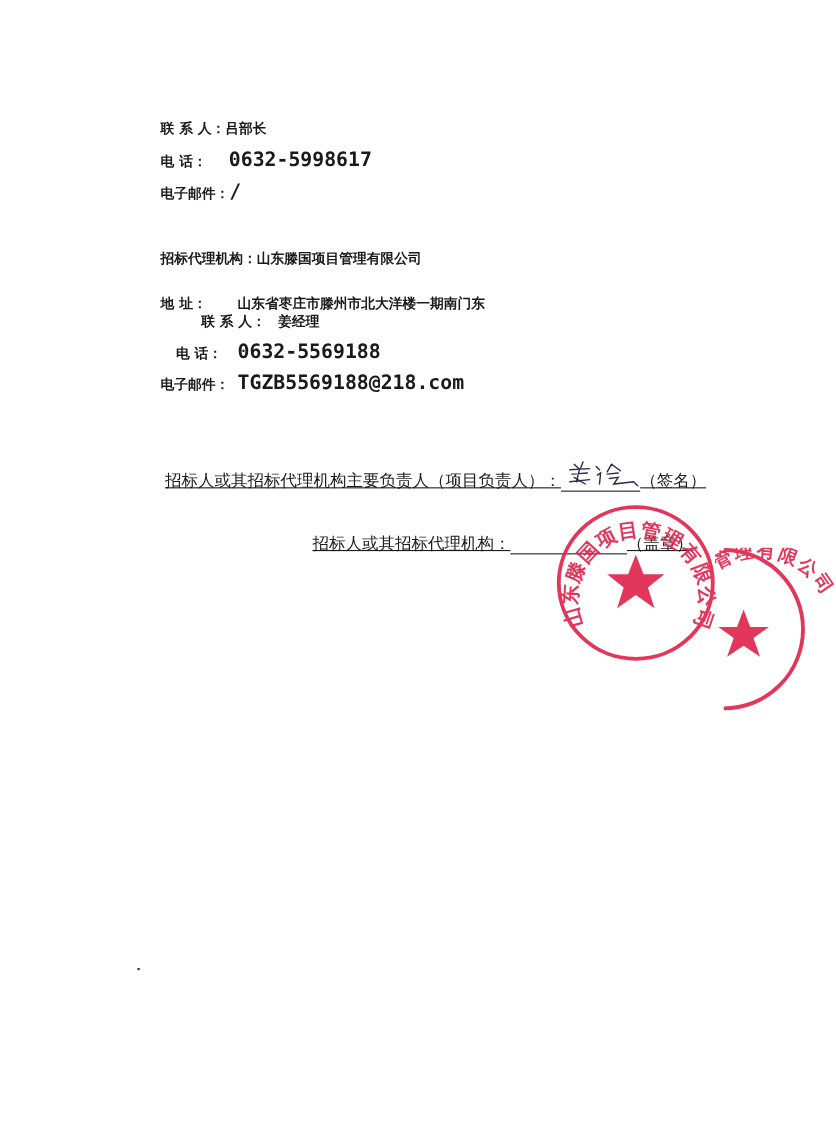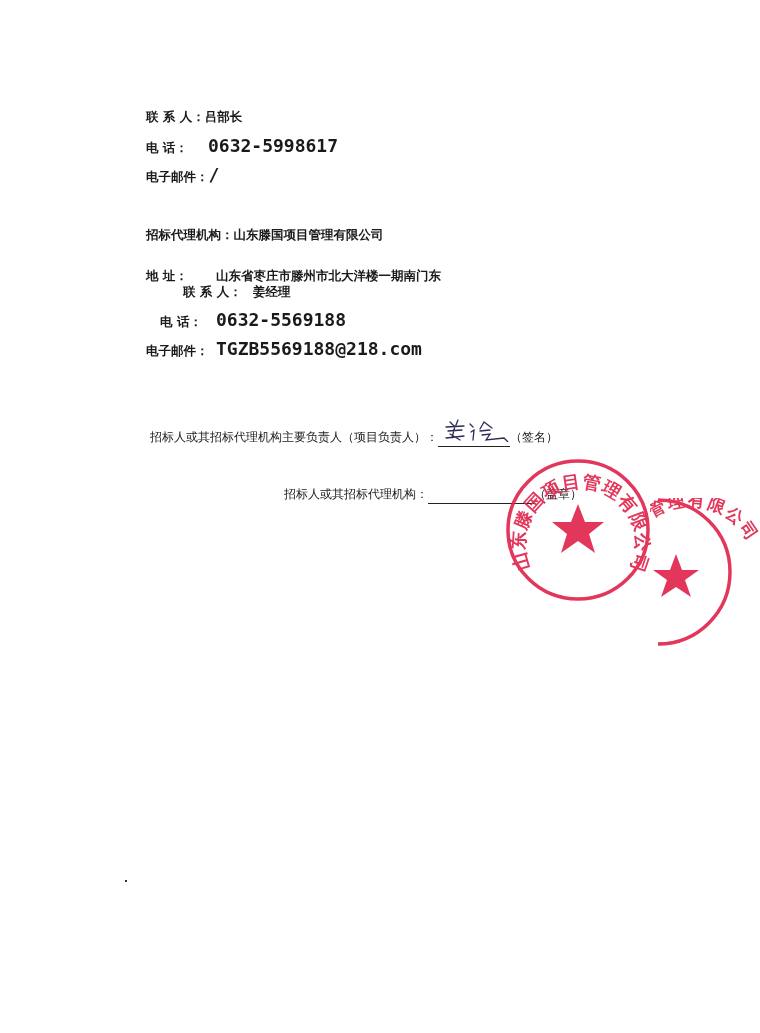--- a/index.html
+++ b/index.html
@@ -3,21 +3,21 @@
 <meta charset="utf-8">
 <style>
   html, body { margin: 0; padding: 0; }
   body {
     width: 760px; height: 1033px; background: #ffffff; position: relative; overflow: hidden;
     font-family: "DejaVu Serif", "Liberation Serif", serif; color: #1a1a1a;
   }
   .line { position: absolute; left: 146px; font-size: 12.5px; white-space: nowrap; line-height: 16px; font-weight: bold; }
   .lbl { display: inline-block; }
   .mono { font-family: "DejaVu Sans Mono", "Liberation Mono", monospace; font-size: 18px; }
-  .sig-line { position: absolute; font-size: 12px; white-space: nowrap; line-height: 20px; }
+  .sig-line { position: absolute; font-size: 15px; white-space: nowrap; line-height: 20px; text-decoration: underline; }
   .underline { display: inline-block; border-bottom: 1.3px solid #222; vertical-align: bottom; }
   .stamp { position: absolute; }
   .dot { position: absolute; width: 2px; height: 2px; background: #333; }
 </style>
 </head>
 <body>
 
 <div class="line" style="top:109px;">
   <span class="lbl">联 系 人：</span><span>吕部长</span>
 </div>

